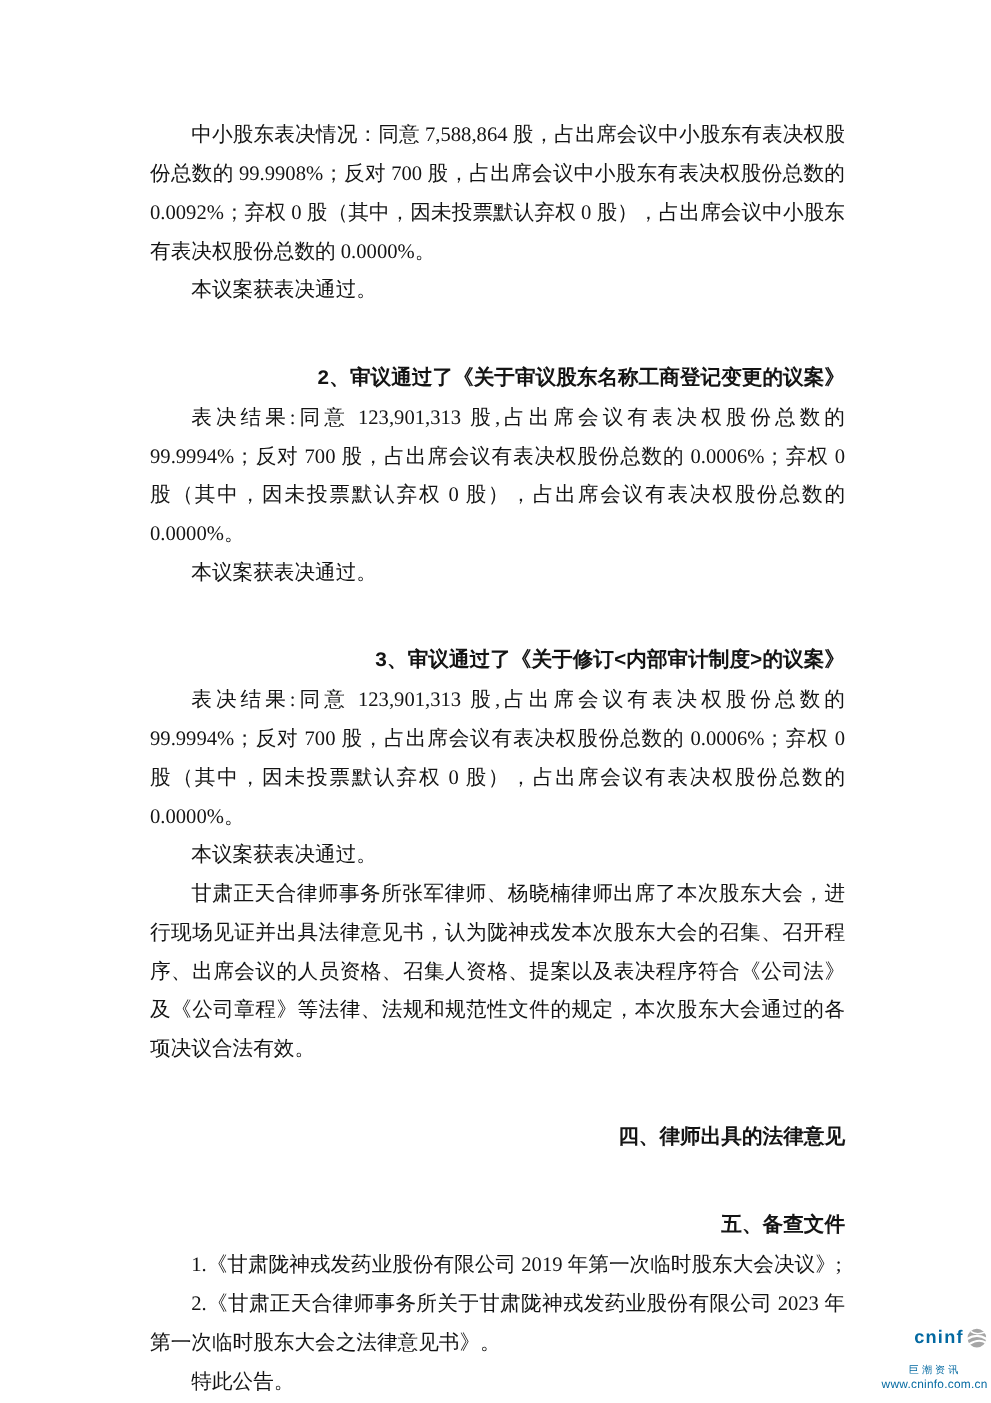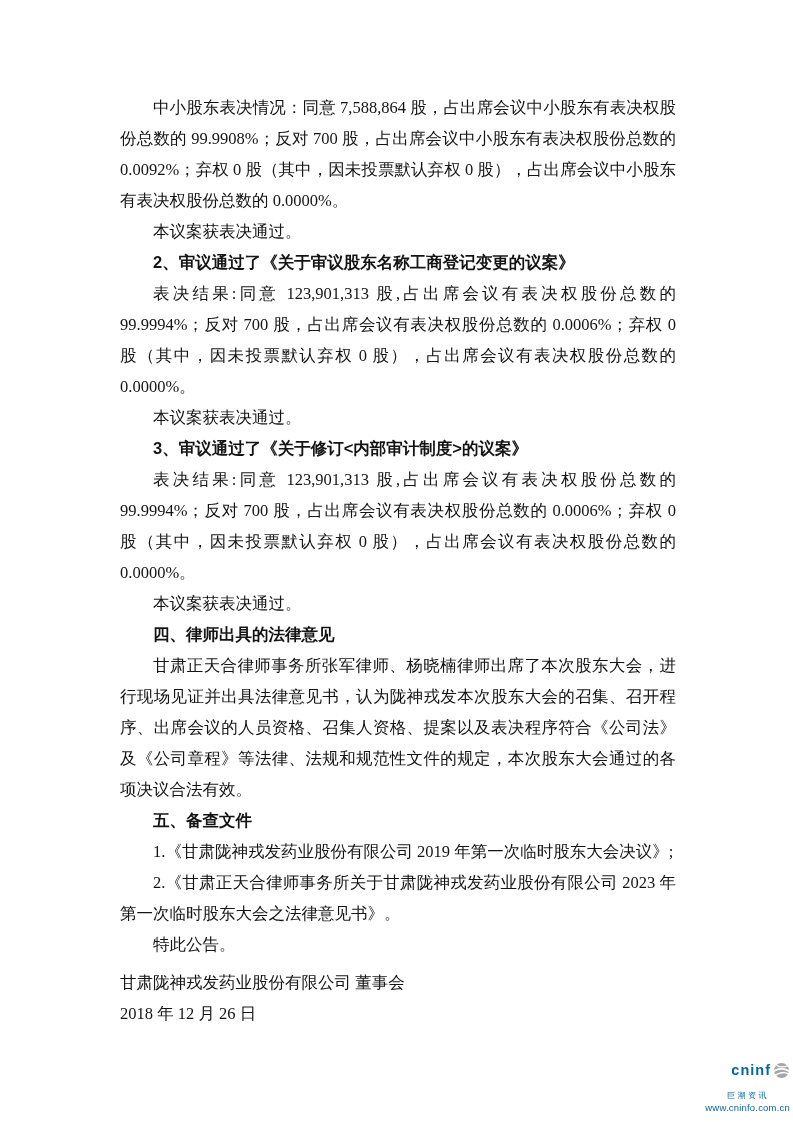--- a/index.html
+++ b/index.html
@@ -31,22 +31,23 @@
     text-justify: inter-ideograph;
   }
   .para.body, .para.heading, .para.closing {
     text-indent: 2em;
   }
   .para.continuation {
     text-indent: 0;
   }
   .para.heading {
     font-weight: bold;
-    font-family: Liberation Sans, sans-serif;
-    text-align: left;
+    font-family: Liberation Mono, monospace;
+    text-align: right;
+    margin-top: 40px;
   }
   .signature-block {
     margin-top: 7px;
   }
   .signature-company {
     text-align: left;
   }
   .signature-date {
     padding-right: 44px;
   }
@@ -97,22 +98,22 @@
   <main class="doc-body">
 
       <div class="para body">中小股东表决情况：同意 7,588,864 股，占出席会议中小股东有表决权股份总数的 99.9908%；反对 700 股，占出席会议中小股东有表决权股份总数的 0.0092%；弃权 0 股（其中，因未投票默认弃权 0 股），占出席会议中小股东有表决权股份总数的 0.0000%。</div>
       <div class="para body">本议案获表决通过。</div>
       <div class="para heading">2、审议通过了《关于审议股东名称工商登记变更的议案》</div>
       <div class="para body">表决结果:同意 123,901,313 股,占出席会议有表决权股份总数的 99.9994%；反对 700 股，占出席会议有表决权股份总数的 0.0006%；弃权 0 股（其中，因未投票默认弃权 0 股），占出席会议有表决权股份总数的 0.0000%。</div>
       <div class="para body">本议案获表决通过。</div>
       <div class="para heading">3、审议通过了《关于修订&lt;内部审计制度&gt;的议案》</div>
       <div class="para body">表决结果:同意 123,901,313 股,占出席会议有表决权股份总数的 99.9994%；反对 700 股，占出席会议有表决权股份总数的 0.0006%；弃权 0 股（其中，因未投票默认弃权 0 股），占出席会议有表决权股份总数的 0.0000%。</div>
       <div class="para body">本议案获表决通过。</div>
+      <div class="para body">甘肃正天合律师事务所张军律师、杨晓楠律师出席了本次股东大会，进行现场见证并出具法律意见书，认为陇神戎发本次股东大会的召集、召开程序、出席会议的人员资格、召集人资格、提案以及表决程序符合《公司法》及《公司章程》等法律、法规和规范性文件的规定，本次股东大会通过的各项决议合法有效。</div>
       <div class="para heading">四、律师出具的法律意见</div>
-      <div class="para body">甘肃正天合律师事务所张军律师、杨晓楠律师出席了本次股东大会，进行现场见证并出具法律意见书，认为陇神戎发本次股东大会的召集、召开程序、出席会议的人员资格、召集人资格、提案以及表决程序符合《公司法》及《公司章程》等法律、法规和规范性文件的规定，本次股东大会通过的各项决议合法有效。</div>
       <div class="para heading">五、备查文件</div>
       <div class="para body">1.《甘肃陇神戎发药业股份有限公司 2019 年第一次临时股东大会决议》;</div>
       <div class="para body">2.《甘肃正天合律师事务所关于甘肃陇神戎发药业股份有限公司 2023 年第一次临时股东大会之法律意见书》。</div>
       <div class="para closing">特此公告。</div>
       <div class="signature-block">
       <div class="signature-company">甘肃陇神戎发药业股份有限公司 董事会</div>
       <div class="signature-date">2018 年 12 月 26 日</div>
     </div>
   </main>
 

